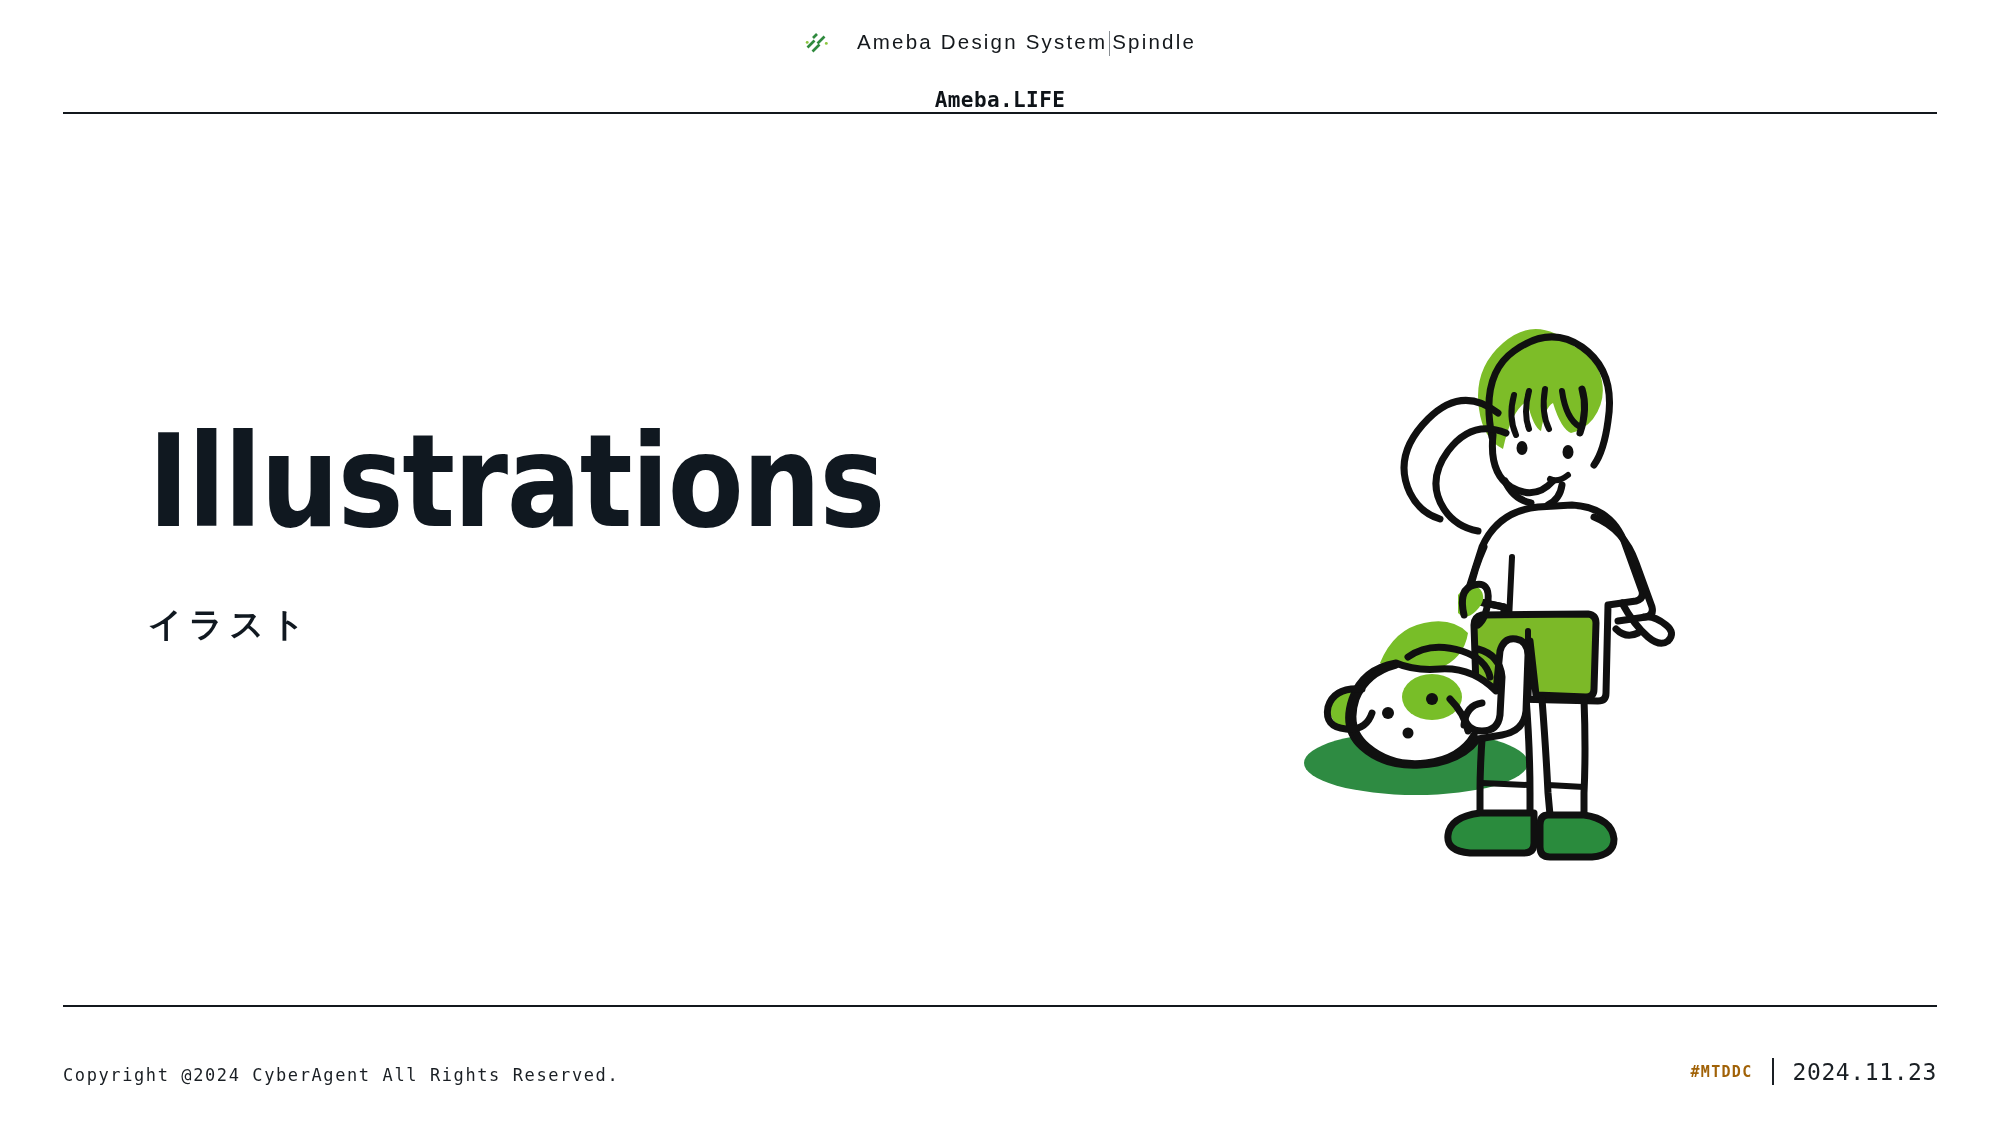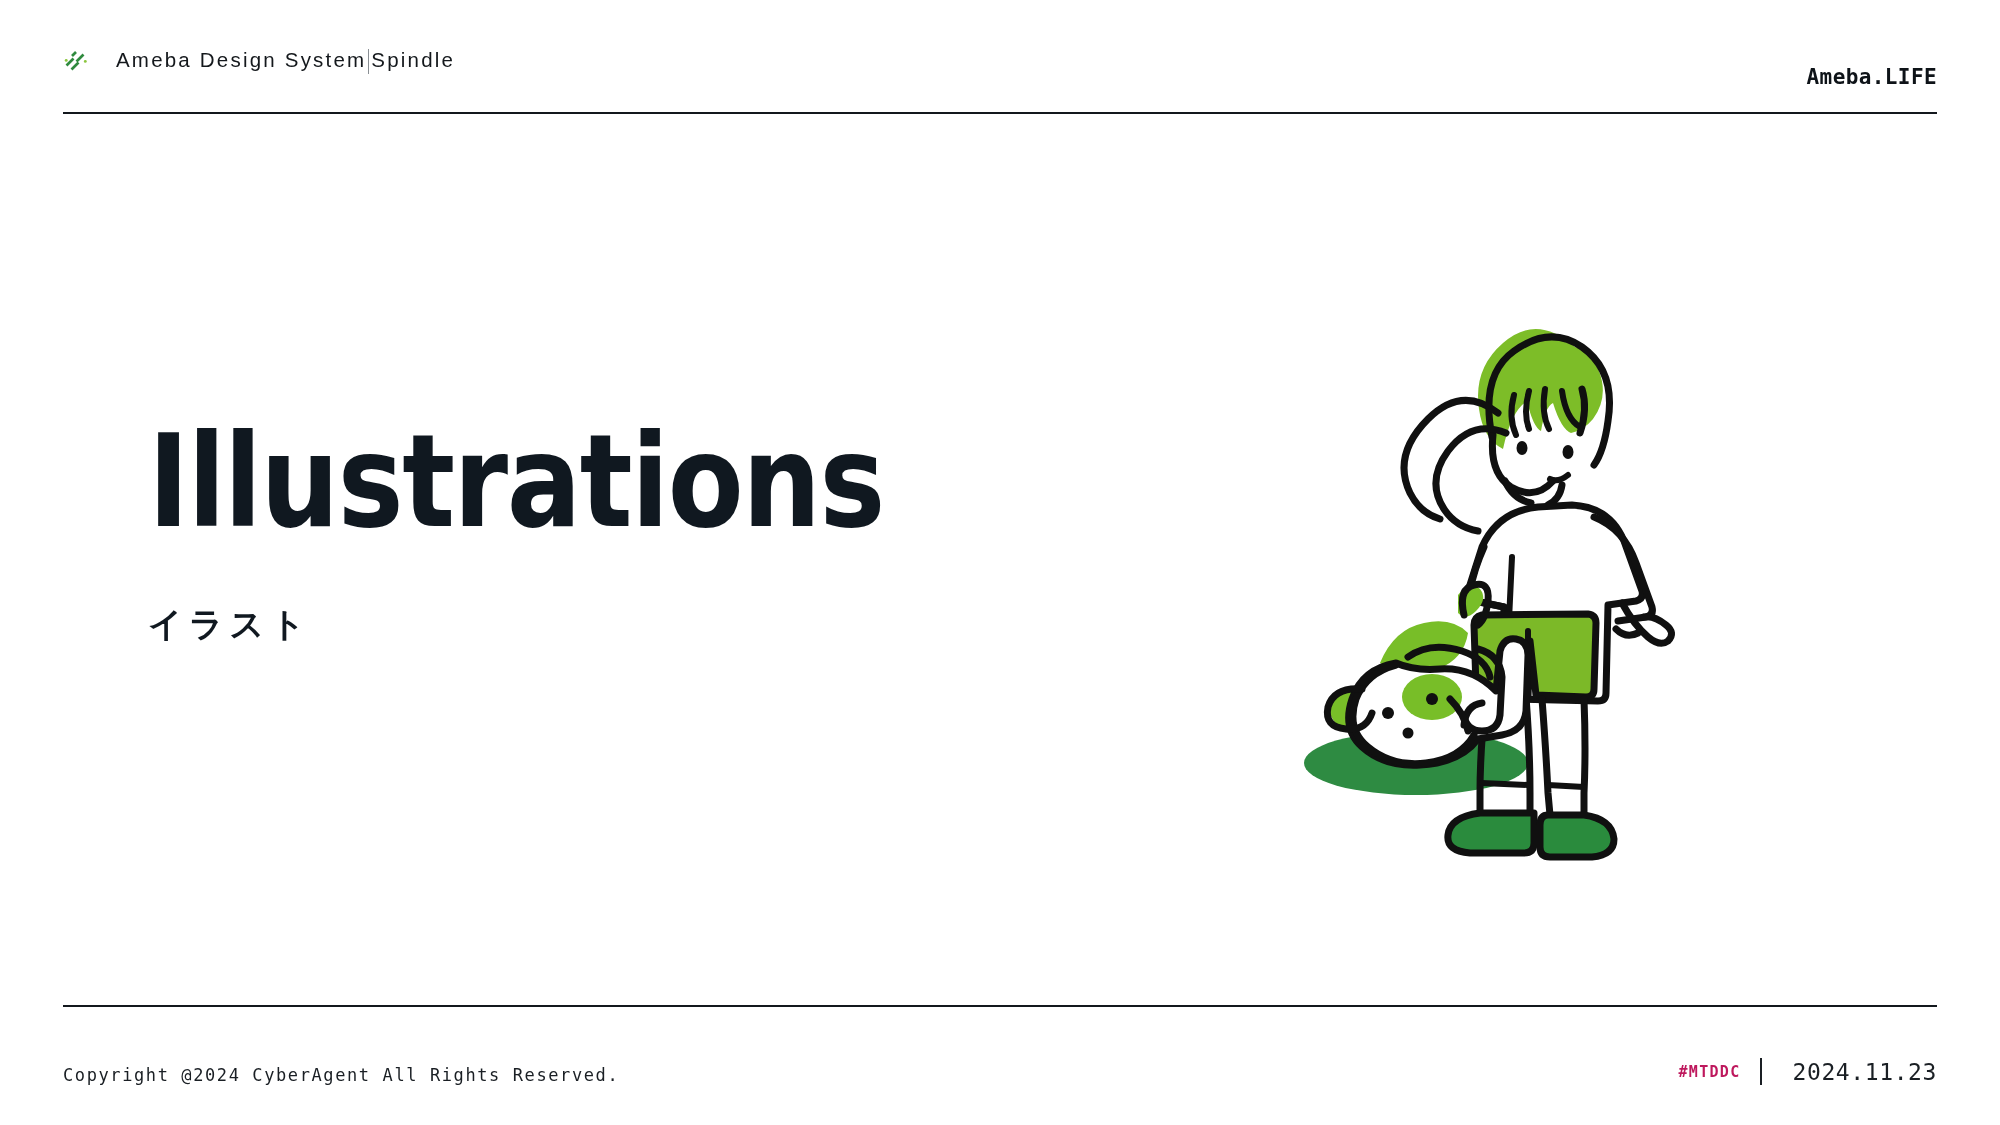--- a/index.html
+++ b/index.html
@@ -13,20 +13,21 @@
   .slide { position:absolute; inset:0; background:#ffffff; }
 
   
   .header {
     position:absolute;
     left:63px; top:30px; right:63px;
     height:62px;
     display:flex;
     align-items:center;
     justify-content:space-between;
+    flex-direction:column;
   }
   .header-left { display:flex; align-items:center; gap:27px; }
   .logo-mark { width:26px; height:26px; flex:0 0 auto; display:block; }
   .header-title {
     font-size:20.5px;
     letter-spacing:2.2px;
     color:#14181c;
     font-weight:400;
     white-space:nowrap;
   }
@@ -102,29 +103,28 @@
     display:flex;
     align-items:center;
     gap:19px;
     white-space:nowrap;
   }
   .footer-hash {
     font-family:"DejaVu Sans Mono", monospace;
     font-size:15px;
     font-weight:700;
     letter-spacing:1.3px;
-    color:#be185d;
+    color:#a16207;
   }
   .footer-bar { width:2px; height:27px; background:#1a1f24; }
   .footer-date {
     font-family:"DejaVu Sans Mono", monospace;
     font-size:23px;
     letter-spacing:0.6px;
     color:#1a1f24;
-    margin-left:12px;
   }
 </style>
 </head>
 <body>
 
 <div class="slide">
 
   <div class="header">
     <div class="header-left">
       <span class="logo-mark">

